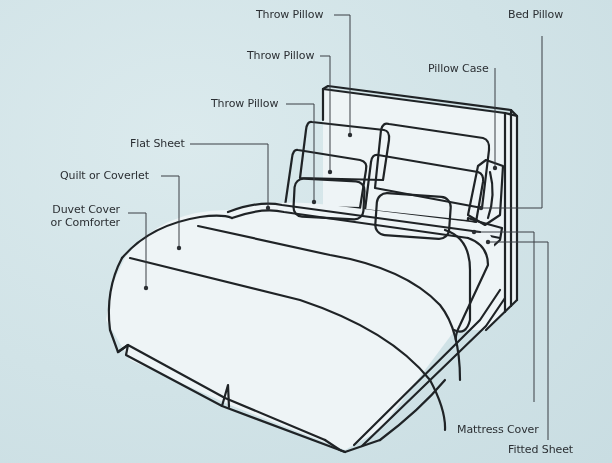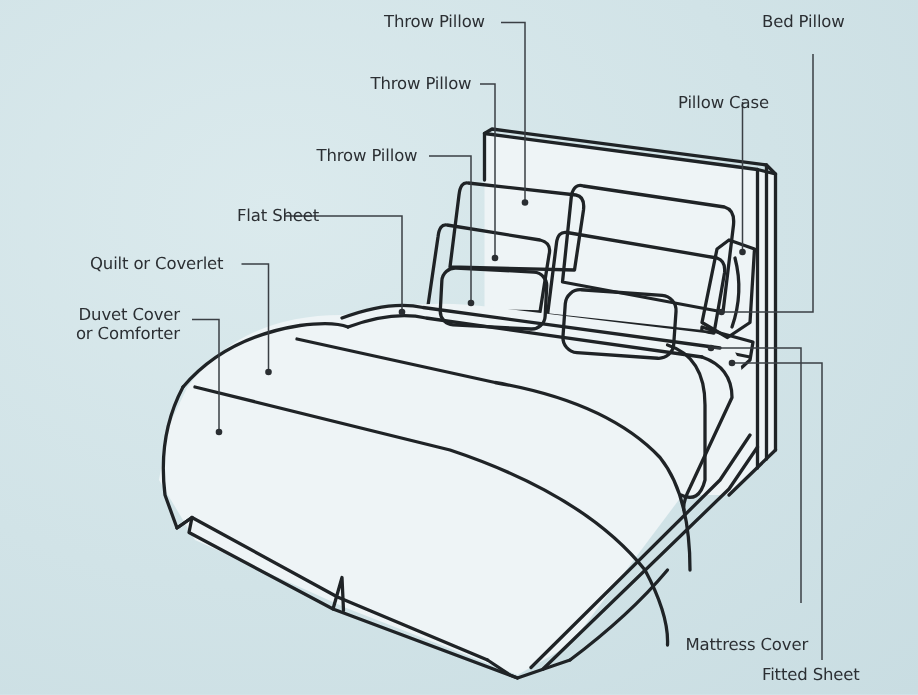--- a/index.html
+++ b/index.html
@@ -114,22 +114,22 @@
 
       <polyline class="lead" points="488,242 548,242 548,440"></polyline>
         <circle class="dot" cx="488" cy="242" r="2.2"></circle>
     </g>
   </svg>
 
   <div class="lbl" style="left:256px; top:8px;">Throw Pillow</div>
   <div class="lbl" style="left:247px; top:49px;">Throw Pillow</div>
   <div class="lbl" style="left:211px; top:97px;">Throw Pillow</div>
   <div class="lbl" style="left:508px; top:8px;">Bed Pillow</div>
-  <div class="lbl" style="left:452px; top:62px;">Pillow Case</div>
-  <div class="lbl" style="left:130px; top:137px;margin-left:28px;">Flat Sheet</div>
+  <div class="lbl" style="left:428px; top:62px;">Pillow Case</div>
+  <div class="lbl" style="left:130px; top:137px;">Flat Sheet</div>
   <div class="lbl" style="left:60px; top:169px;">Quilt or Coverlet</div>
   <div class="lbl right" style="left:48px; top:203px; width:72px;">
     <div>Duvet Cover</div>
     <div>or Comforter</div>
   </div>
   <div class="lbl" style="left:457px; top:403px;margin-top:20px;">Mattress Cover</div>
   <div class="lbl" style="left:508px; top:443px;text-align:right;">Fitted Sheet</div>
 </div>
 
 </body></html>

